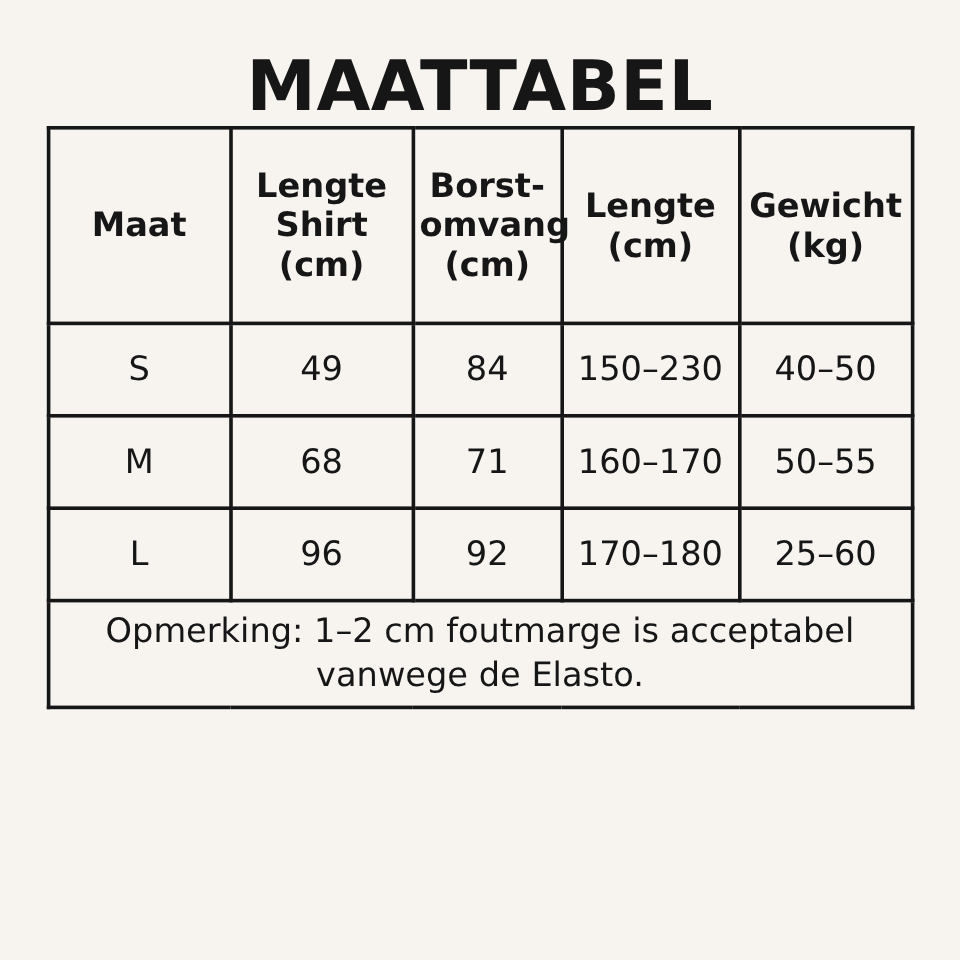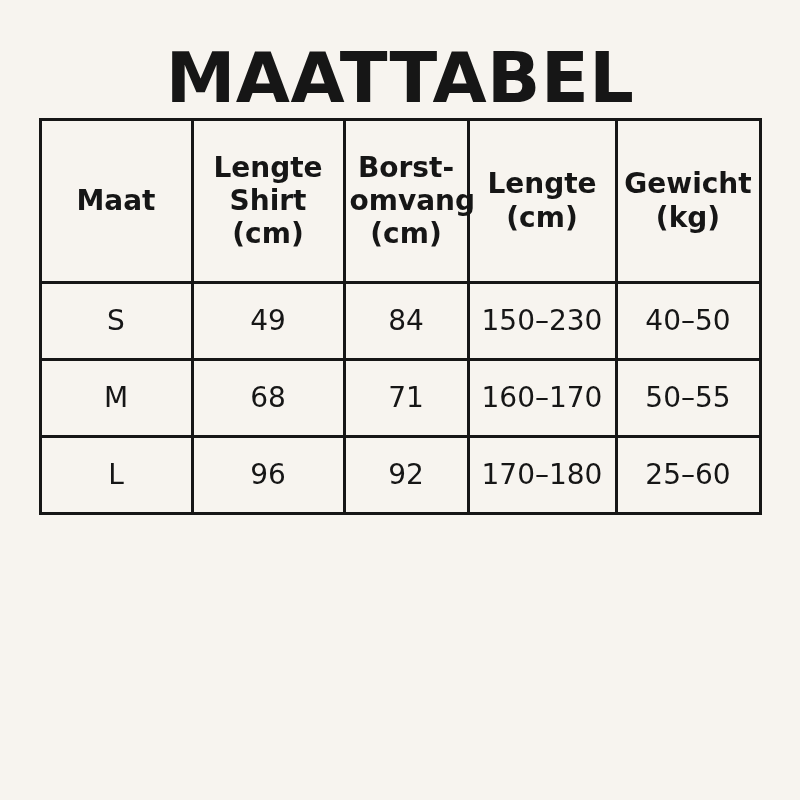--- a/index.html
+++ b/index.html
@@ -17,21 +17,21 @@
   .page {
     width: 800px;
     height: 800px;
     box-sizing: border-box;
     padding: 36px 40px 30px 40px;
     display: flex;
     flex-direction: column;
     align-items: center;
   }
   .title {
-    font-size: 70px;
+    font-size: 58px;
     font-weight: 700;
     letter-spacing: 0.5px;
     line-height: 1.05;
     text-align: center;
     margin: 6px 0 2px 0;
   }
   .subtitle {
     font-size: 40px;
     font-weight: 700;
     letter-spacing: 0.2px;
@@ -138,16 +138,22 @@
         <td>160–170</td>
         <td>50–55</td>
       </tr>
       <tr>
         <td class="size-cell">L</td>
         <td>96</td>
         <td>92</td>
         <td>170–180</td>
         <td>25–60</td>
       </tr>
+      <tr class="note-row">
+        <td colspan="5">
+          <span class="note-line">Opmerking: 1–2 cm foutmarge is acceptabel</span>
+          <span class="note-line">vanwege de Elasto.</span>
+        </td>
+      </tr>
     </tbody>
   </table>
 
 </div>
 
 </body></html>

